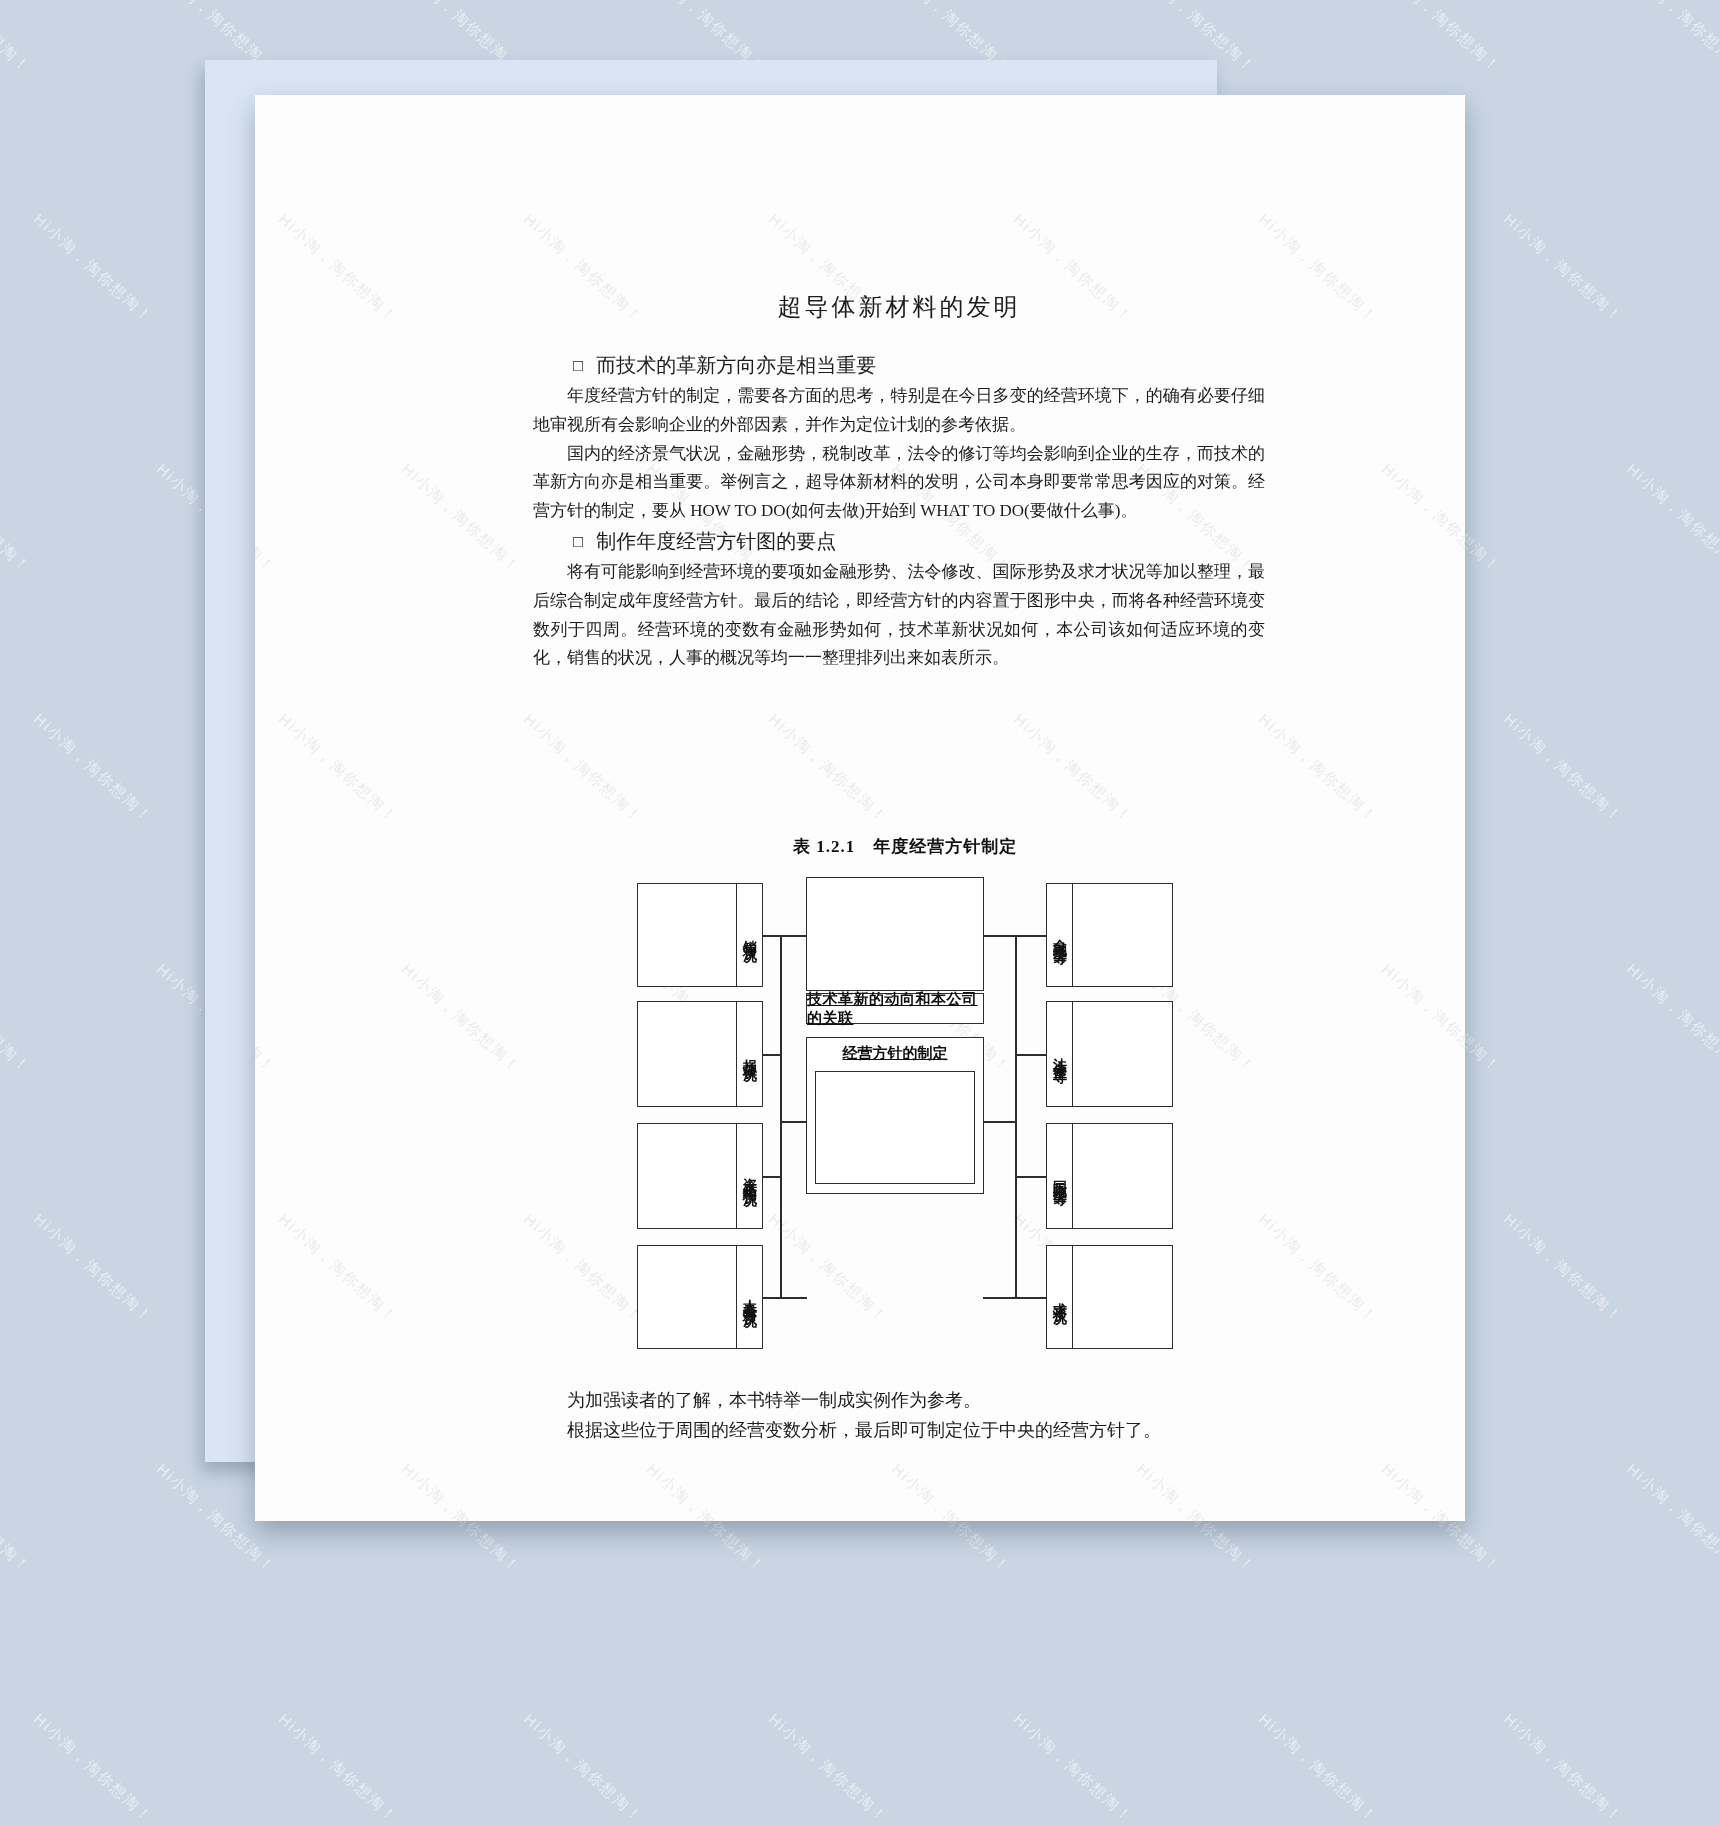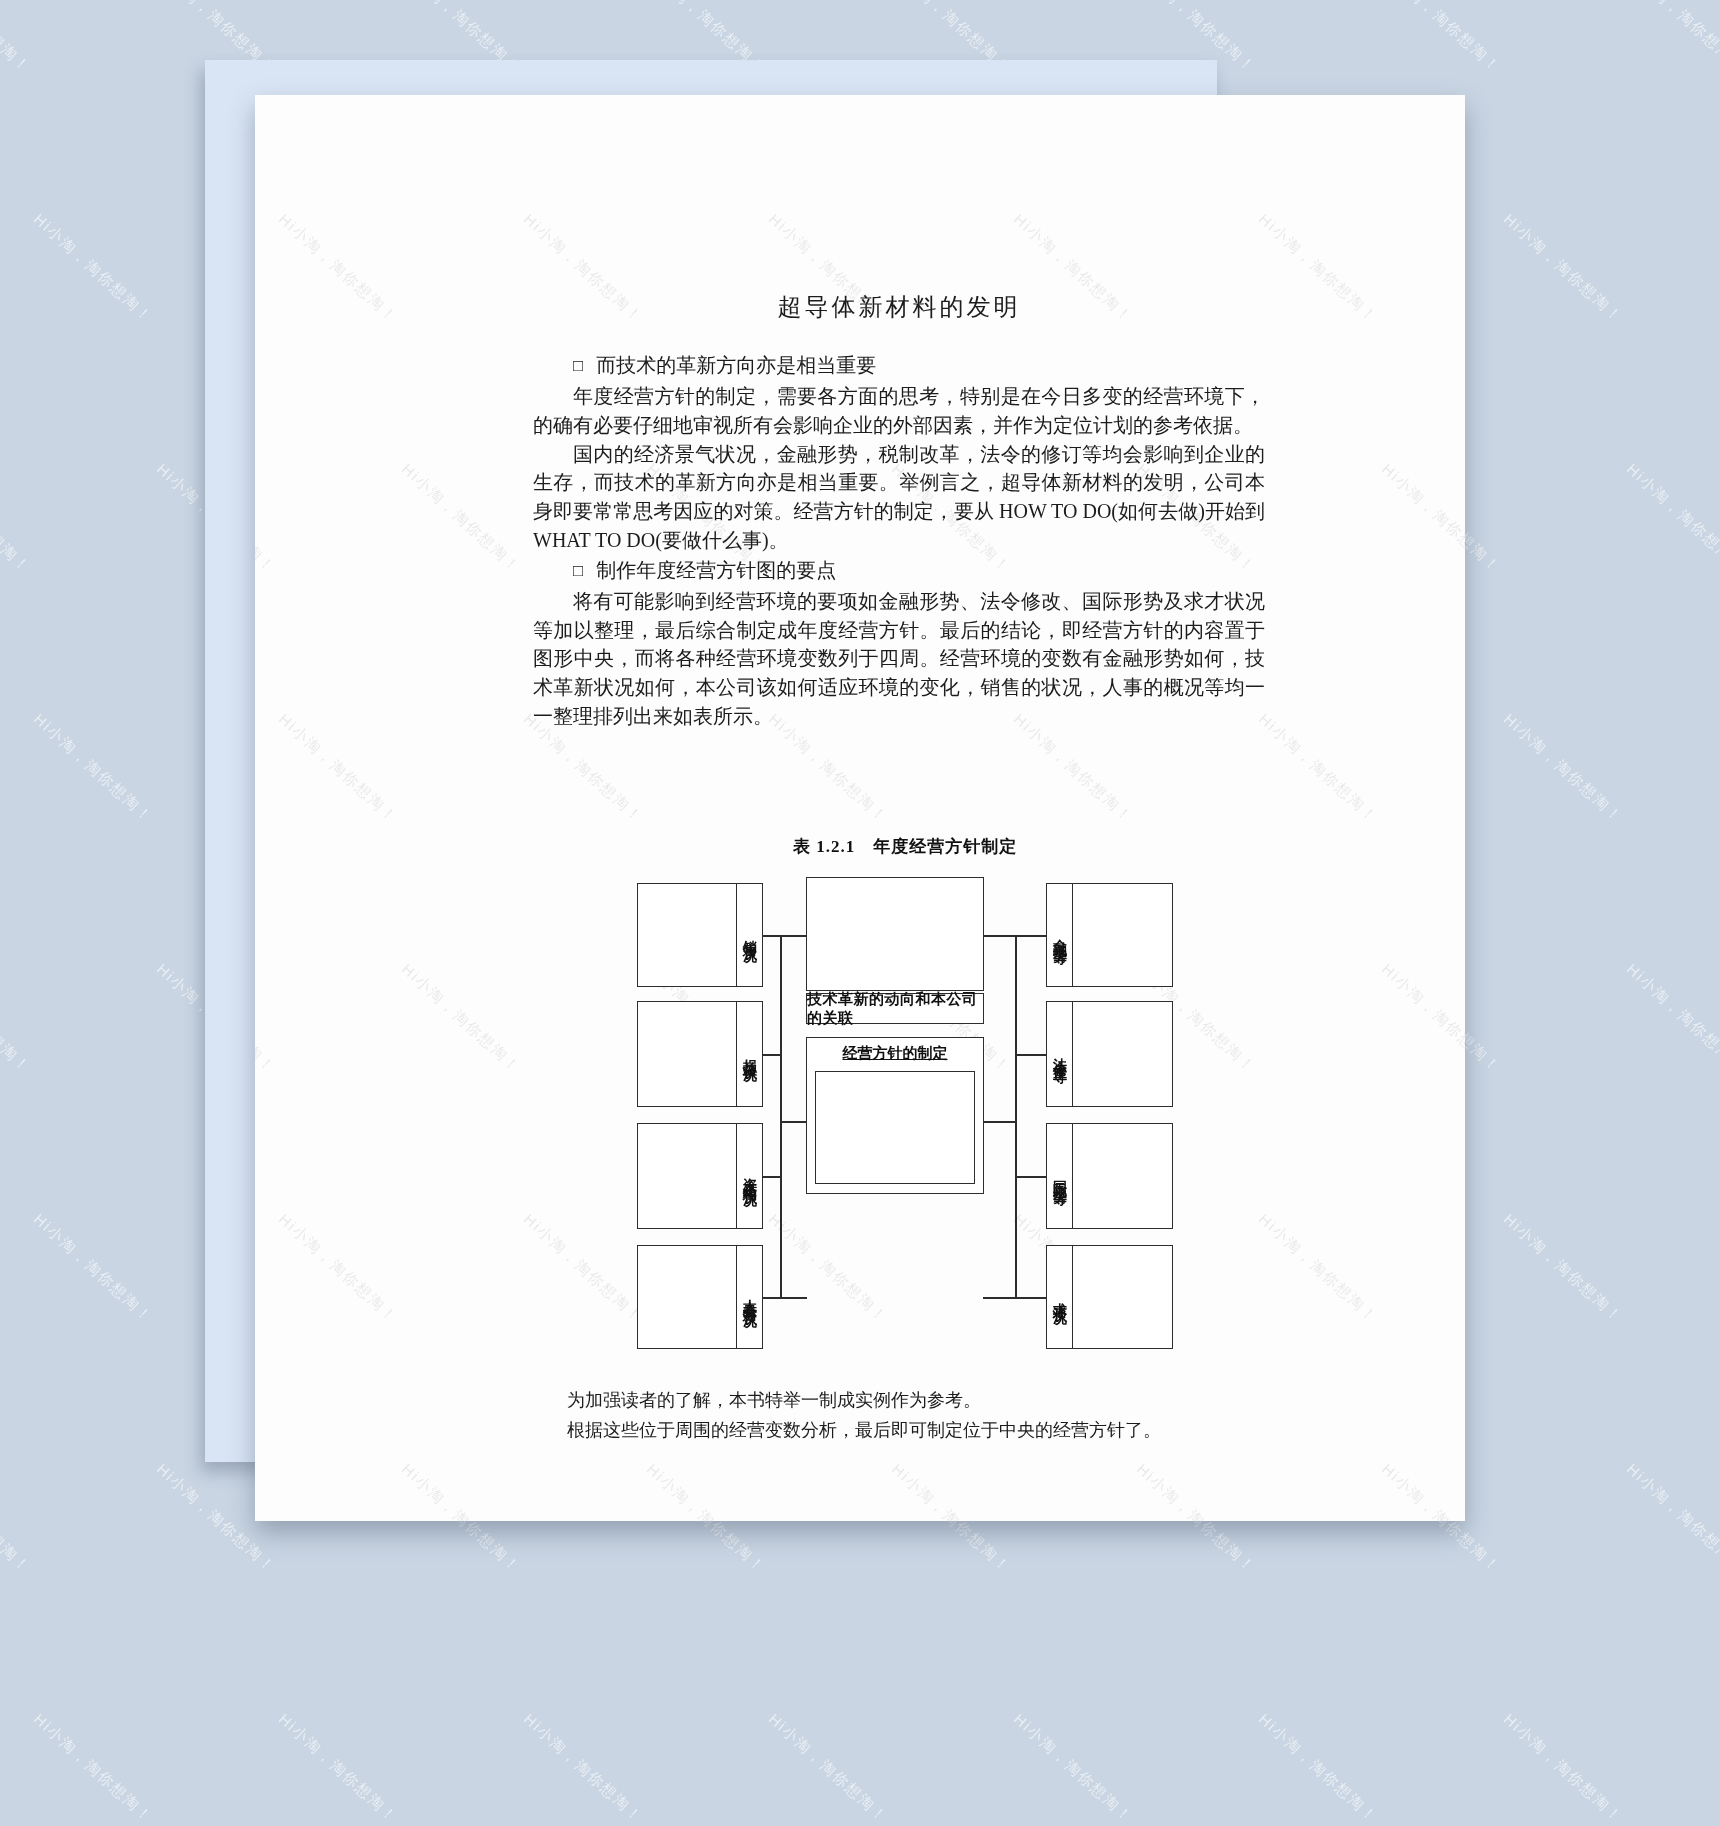--- a/index.html
+++ b/index.html
@@ -23,37 +23,37 @@
   .page{position:absolute;left:255px;top:95px;width:1210px;height:1426px;background:var(--page);
     box-shadow:0 12px 24px rgba(50,65,90,0.35);z-index:2;overflow:hidden;}
   .page .wm-layer{left:-255px;top:-95px;}
   .page-inner{position:absolute;inset:0;z-index:1;}
 
   
   .content{position:absolute;left:278px;top:196px;width:732px;color:var(--ink);}
   .doc-title{font-size:24px;font-weight:normal;text-align:center;letter-spacing:3px;margin:0 0 27px 0;}
   .sec-heading{font-size:20px;line-height:30px;padding-left:40px;}
   .sec-heading .bullet{display:inline-block;margin-right:13px;font-size:17px;transform:translateY(-1px);}
-  .content p{font-size:20px;line-height:28.8px;margin:0;text-align:justify;text-indent:2em;}
+  .content p{font-size:17px;line-height:28.8px;margin:0;text-align:justify;text-indent:2em;}
 
   
   .figure{position:absolute;left:382px;top:726px;width:536px;height:540px;color:#111;}
   .fig-caption{position:absolute;left:0;top:14px;width:100%;text-align:center;
     font-size:17px;font-weight:bold;letter-spacing:1px;}
   .box{position:absolute;border:1.5px solid var(--line);background:#fff;box-sizing:border-box;}
   .lbox{left:0;width:126px;}
   .rbox{left:409px;width:127px;}
   .strip{position:absolute;top:0;bottom:0;width:25px;display:flex;}
   .lbox .strip{right:0;border-left:1.5px solid var(--line);}
   .rbox .strip{left:0;border-right:1.5px solid var(--line);}
   .vlabel{writing-mode:vertical-rl;text-orientation:upright;font-size:14px;font-weight:bold;
     letter-spacing:3px;margin:auto;line-height:1;}
   .cbox-top{left:169px;top:56px;width:178px;height:114px;}
   .cstrip{left:169px;width:178px;display:flex;align-items:center;justify-content:center;
-    font-size:15px;font-weight:bold;letter-spacing:0.5px;}
+    font-size:15px;font-weight:bold;letter-spacing:0.5px;text-decoration:underline;}
   .cstrip-top{top:172px;height:31px;}
   .cbox-mid{left:169px;top:216px;width:178px;height:157px;}
   .mid-title{position:absolute;top:6px;left:0;width:100%;text-align:center;font-size:15px;font-weight:bold;text-decoration:underline;}
   .mid-inner{position:absolute;left:8px;right:8px;top:33px;bottom:9px;border:1.5px solid var(--line);}
   .cbox-bottom{left:169px;top:402px;width:178px;height:126px;padding:0;}
   .cbox-bottom .hdr{height:24px;border-bottom:1.5px solid var(--line);display:flex;align-items:center;
     justify-content:center;font-size:15px;font-weight:bold;letter-spacing:0.5px;}
   .hline,.vline{position:absolute;background:var(--line);}
   .hline{height:1.5px;}
   .vline{width:1.5px;}

